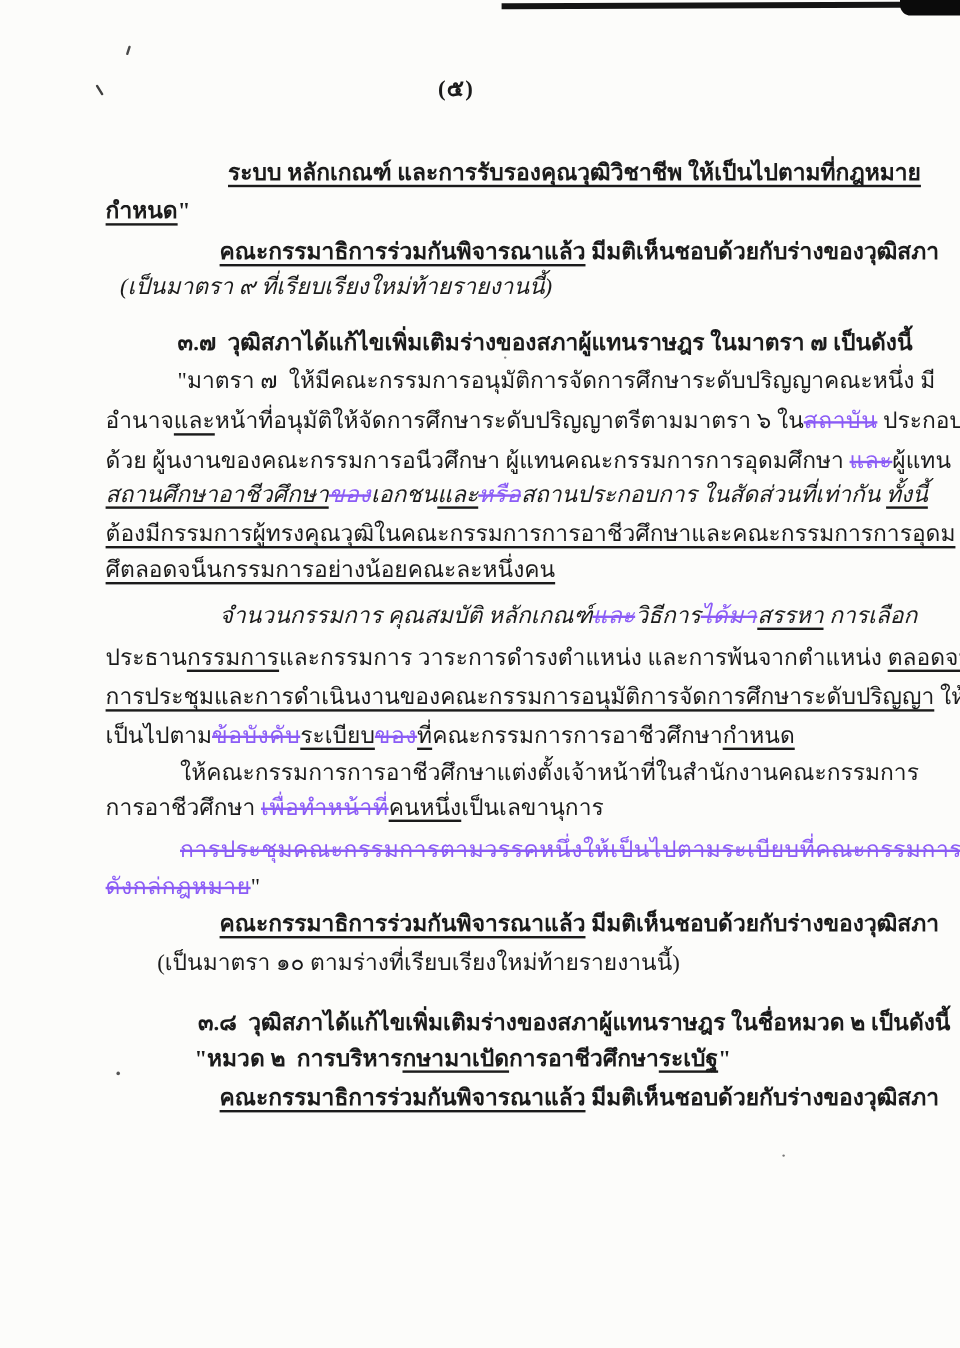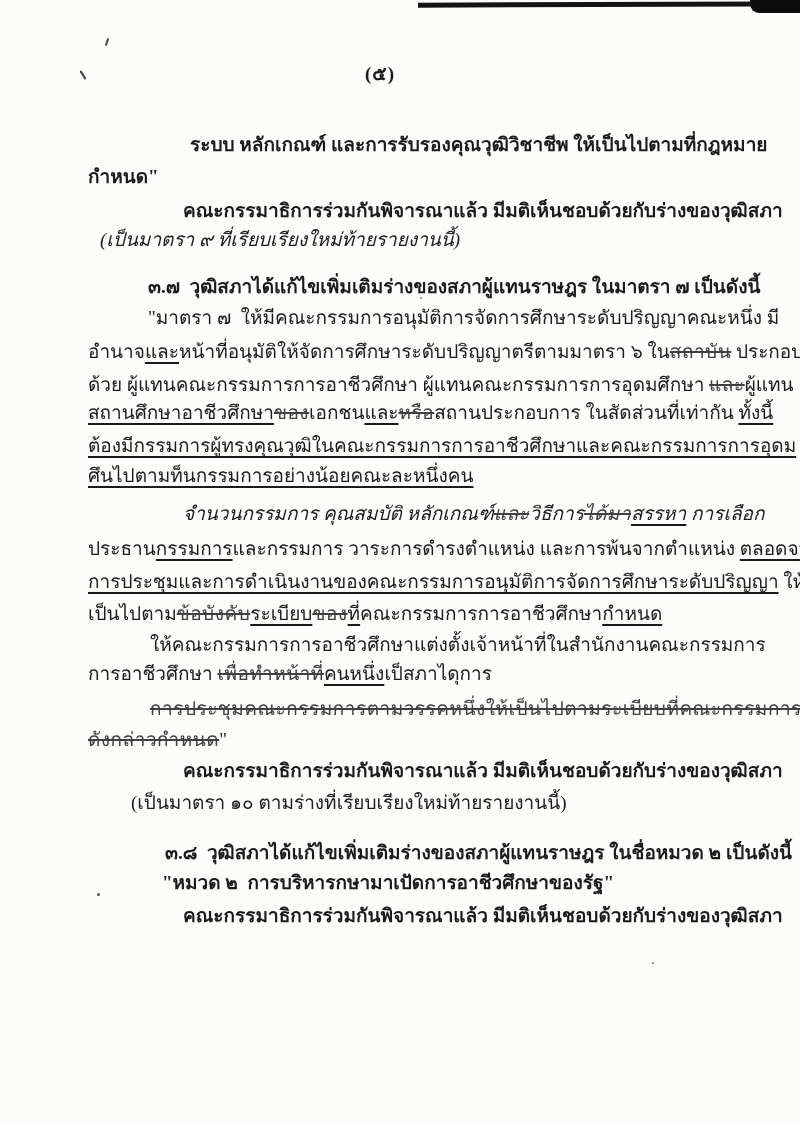--- a/index.html
+++ b/index.html
@@ -27,22 +27,22 @@
   }
   .line {
     position:absolute;
     white-space:pre;
     font-size:19px;
     line-height:27px;
   }
   .run { text-decoration-skip-ink:none; }
   .rb  { font-weight:700; }
   .ru  { text-decoration:underline; text-decoration-thickness:1.5px; text-underline-offset:4px; text-decoration-skip-ink:none; }
-  .rbu { font-weight:700; text-decoration-thickness:2px; text-underline-offset:4px; text-decoration-skip-ink:none; }
-  .rx  { text-decoration:line-through; text-decoration-thickness:1.6px; color:#404040; letter-spacing:0.5px; }
+  .rbu { font-weight:700; text-decoration:underline; text-decoration-thickness:2px; text-underline-offset:4px; text-decoration-skip-ink:none; }
+  .rx  { text-decoration:line-through; text-decoration-thickness:1.6px; color:#8b5cf6; letter-spacing:0.5px; }
 </style>
 </head>
 <body>
 
 <div class="page">
 
   <div class="scan-bar-main"></div>
   <div class="scan-bar-corner"></div>
   <div class="mark-a"></div>
   <div class="mark-b"></div>
@@ -53,31 +53,31 @@
   <div class="pageno">(๕)</div>
 
   <div id="text-layer">
       <div class="line" style="left: 190px; top: 131px;"><span class="run rbu">ระบบ หลักเกณฑ์ และการรับรองคุณวุฒิวิชาชีพ ให้เป็นไปตามที่กฎหมาย</span></div>
       <div class="line" style="left: 88px; top: 163px;"><span class="run rbu">กำหนด</span><span class="run rb">"</span></div>
       <div class="line" style="left: 183px; top: 197px;"><span class="run rbu">คณะกรรมาธิการร่วมกันพิจารณาแล้ว</span><span class="run rb"> มีมติเห็นชอบด้วยกับร่างของวุฒิสภา</span></div>
       <div class="line" style="left: 100px; top: 226px; font-style: italic;"><span class="run">(เป็นมาตรา ๙ ที่เรียบเรียงใหม่ท้ายรายงานนี้)</span></div>
       <div class="line" style="left: 148px; top: 273px;"><span class="run rb">๓.๗  วุฒิสภาได้แก้ไขเพิ่มเติมร่างของสภาผู้แทนราษฎร ในมาตรา ๗ เป็นดังนี้</span></div>
       <div class="line" style="left: 148px; top: 304px;"><span class="run">"มาตรา ๗  ให้มีคณะกรรมการอนุมัติการจัดการศึกษาระดับปริญญาคณะหนึ่ง มี</span></div>
       <div class="line" style="left: 88px; top: 338px;"><span class="run">อำนาจ</span><span class="run ru">และ</span><span class="run">หน้าที่อนุมัติให้จัดการศึกษาระดับปริญญาตรีตามมาตรา ๖ ใน</span><span class="run rx">สถาบัน</span><span class="run"> ประกอบ</span></div>
-      <div class="line" style="left: 88px; top: 371px;"><span class="run">ด้วย ผู้แทนคณะกรรมการการอาชีวศึกษา ผู้แทนคณะกรรมการการอุดมศึกษา </span><span class="run rx">และ</span><span class="run">ผู้แทน</span></div>
-      <div class="line" style="left: 88px; top: 399px;"><span class="run ru">สถานศึกษาอาชีวศึกษา</span><span class="run rx">ของ</span><span class="run">เอกชน</span><span class="run ru">และ</span><span class="run rx">หรือ</span><span class="run">สถานประกอบการ ในสัดส่วนที่เท่ากัน </span><span class="run ru">ทั้งนี้</span></div>
+      <div class="line" style="left: 88px; top: 371px;"><span class="run">ด้วย ผู้นงานของคณะกรรมการอนีวศึกษา ผู้แทนคณะกรรมการการอุดมศึกษา </span><span class="run rx">และ</span><span class="run">ผู้แทน</span></div>
+      <div class="line" style="left: 88px; top: 399px; font-style: italic;"><span class="run ru">สถานศึกษาอาชีวศึกษา</span><span class="run rx">ของ</span><span class="run">เอกชน</span><span class="run ru">และ</span><span class="run rx">หรือ</span><span class="run">สถานประกอบการ ในสัดส่วนที่เท่ากัน </span><span class="run ru">ทั้งนี้</span></div>
       <div class="line" style="left: 88px; top: 432px;"><span class="run ru">ต้องมีกรรมการผู้ทรงคุณวุฒิในคณะกรรมการการอาชีวศึกษาและคณะกรรมการการอุดม</span></div>
-      <div class="line" style="left: 88px; top: 462px;"><span class="run ru">ศึนไปตามท็นกรรมการอย่างน้อยคณะละหนึ่งคน</span></div>
+      <div class="line" style="left: 88px; top: 462px;"><span class="run ru">ศึตลอดจน็นกรรมการอย่างน้อยคณะละหนึ่งคน</span></div>
       <div class="line" style="left: 183px; top: 500px; font-style: italic;"><span class="run">จำนวนกรรมการ คุณสมบัติ หลักเกณฑ์</span><span class="run rx">และ</span><span class="run">วิธีการ</span><span class="run rx">ได้มา</span><span class="run ru">สรรหา</span><span class="run"> การเลือก</span></div>
       <div class="line" style="left: 88px; top: 535px;"><span class="run">ประธาน</span><span class="run ru">กรรมการ</span><span class="run">และกรรมการ วาระการดำรงตำแหน่ง และการพ้นจากตำแหน่ง </span><span class="run ru">ตลอดจน</span></div>
       <div class="line" style="left: 88px; top: 568px;"><span class="run ru">การประชุมและการดำเนินงานของคณะกรรมการอนุมัติการจัดการศึกษาระดับปริญญา</span><span class="run"> ให้</span></div>
       <div class="line" style="left: 88px; top: 600px;"><span class="run">เป็นไปตาม</span><span class="run rx">ข้อบังคับ</span><span class="run ru">ระเบียบ</span><span class="run rx">ของ</span><span class="run ru">ที่</span><span class="run">คณะกรรมการการอาชีวศึกษา</span><span class="run ru">กำหนด</span></div>
       <div class="line" style="left: 150px; top: 631px;"><span class="run">ให้คณะกรรมการการอาชีวศึกษาแต่งตั้งเจ้าหน้าที่ในสำนักงานคณะกรรมการ</span></div>
-      <div class="line" style="left: 88px; top: 660px;"><span class="run">การอาชีวศึกษา </span><span class="run rx">เพื่อทำหน้าที่</span><span class="run ru">คนหนึ่ง</span><span class="run">เป็สภาไดุการ</span></div>
+      <div class="line" style="left: 88px; top: 660px;"><span class="run">การอาชีวศึกษา </span><span class="run rx">เพื่อทำหน้าที่</span><span class="run ru">คนหนึ่ง</span><span class="run">เป็นเลขานุการ</span></div>
       <div class="line" style="left: 150px; top: 695px;"><span class="run rx">การประชุมคณะกรรมการตามวรรคหนึ่งให้เป็นไปตามระเบียบที่คณะกรรมการ</span></div>
-      <div class="line" style="left: 88px; top: 726px;"><span class="run rx">ดังกล่าวกำหนด</span><span class="run">"</span></div>
+      <div class="line" style="left: 88px; top: 726px;"><span class="run rx">ดังกล่กฎหมาย</span><span class="run">"</span></div>
       <div class="line" style="left: 183px; top: 757px;"><span class="run rbu">คณะกรรมาธิการร่วมกันพิจารณาแล้ว</span><span class="run rb"> มีมติเห็นชอบด้วยกับร่างของวุฒิสภา</span></div>
       <div class="line" style="left: 97px; top: 789px; margin-left: 34px;"><span class="run">(เป็นมาตรา ๑๐ ตามร่างที่เรียบเรียงใหม่ท้ายรายงานนี้)</span></div>
       <div class="line" style="left: 145px; top: 839px; margin-left: 20px;"><span class="run rb">๓.๘  วุฒิสภาได้แก้ไขเพิ่มเติมร่างของสภาผู้แทนราษฎร ในชื่อหมวด ๒ เป็นดังนี้</span></div>
-      <div class="line" style="left: 162px; top: 869px;"><span class="run rb">"หมวด ๒  การบริหาร</span><span class="run rbu">กษามาเปัด</span><span class="run rb">การอาชีวศึกษา</span><span class="run rbu">ของรัฐ</span><span class="run rb">"</span></div>
+      <div class="line" style="left: 162px; top: 869px;"><span class="run rb">"หมวด ๒  การบริหาร</span><span class="run rbu">กษามาเปัด</span><span class="run rb">การอาชีวศึกษา</span><span class="run rbu">ระเบัฐ</span><span class="run rb">"</span></div>
       <div class="line" style="left: 183px; top: 902px;"><span class="run rbu">คณะกรรมาธิการร่วมกันพิจารณาแล้ว</span><span class="run rb"> มีมติเห็นชอบด้วยกับร่างของวุฒิสภา</span></div>
     </div>
 </div>
 
 </body></html>

